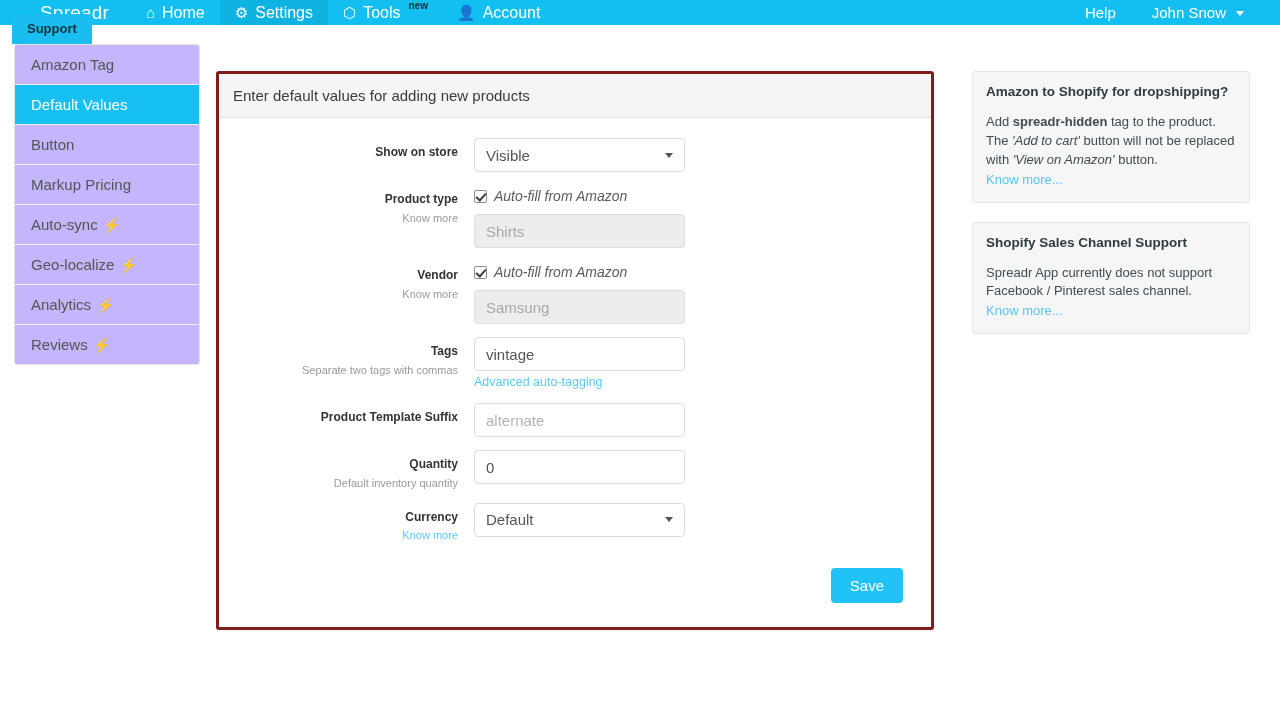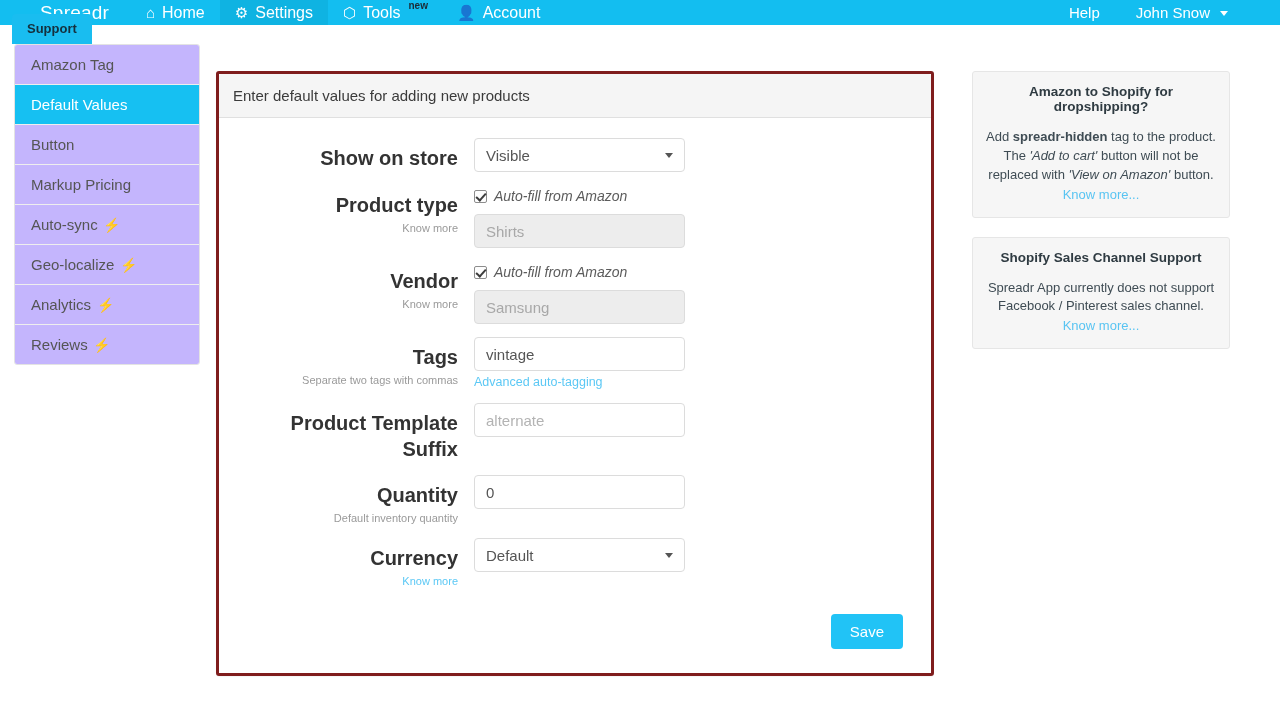--- a/index.html
+++ b/index.html
@@ -43,21 +43,21 @@
     font-size: 10px;
     font-weight: bold;
     color: #1c2b36;
     position: relative;
     top: -7px;
     left: 1px;
   }
   .nav-right {
     margin-left: auto;
     display: flex; align-items: stretch;
-    padding-right: 34px;
+    padding-right: 18px;
   }
   .nav-right .nav-item { font-size: 15px; padding: 0 18px; }
   .caret {
     display: inline-block;
     width: 0; height: 0;
     border-left: 4px solid transparent;
     border-right: 4px solid transparent;
     border-top: 5px solid #ffffff;
     margin-left: 3px;
     position: relative; top: 1px;
@@ -124,21 +124,21 @@
     margin-bottom: 13px;
   }
   .label-col {
     width: 241px;
     text-align: right;
     padding-right: 16px;
     padding-top: 7px;
     flex: none;
   }
   .label-main {
-    font-size: 20px;
+    font-size: 12px;
     font-weight: bold;
     color: #333333;
     line-height: 1.3;
   }
   .label-help {
     font-size: 11px;
     color: #9a9a9a;
     margin-top: 3px;
     line-height: 1.3;
   }
@@ -216,21 +216,21 @@
     color: #ffffff;
     border: none;
     border-radius: 4px;
     font-size: 15px;
     padding: 9px 19px;
     cursor: pointer;
     font-family: Liberation Sans, sans-serif;
   }
 
   
-  .rail { position: absolute; left: 972px; top: 46px; width: 258px; text-align: center; }
+  .rail { position: absolute; left: 972px; top: 46px; width: 278px; }
   .card {
     background: #f6f6f6;
     border: 1px solid #e6e6e6;
     border-radius: 3px;
     padding: 12px 13px 14px 13px;
     margin-bottom: 19px;
   }
   .card-title {
     font-size: 13.5px;
     font-weight: bold;

